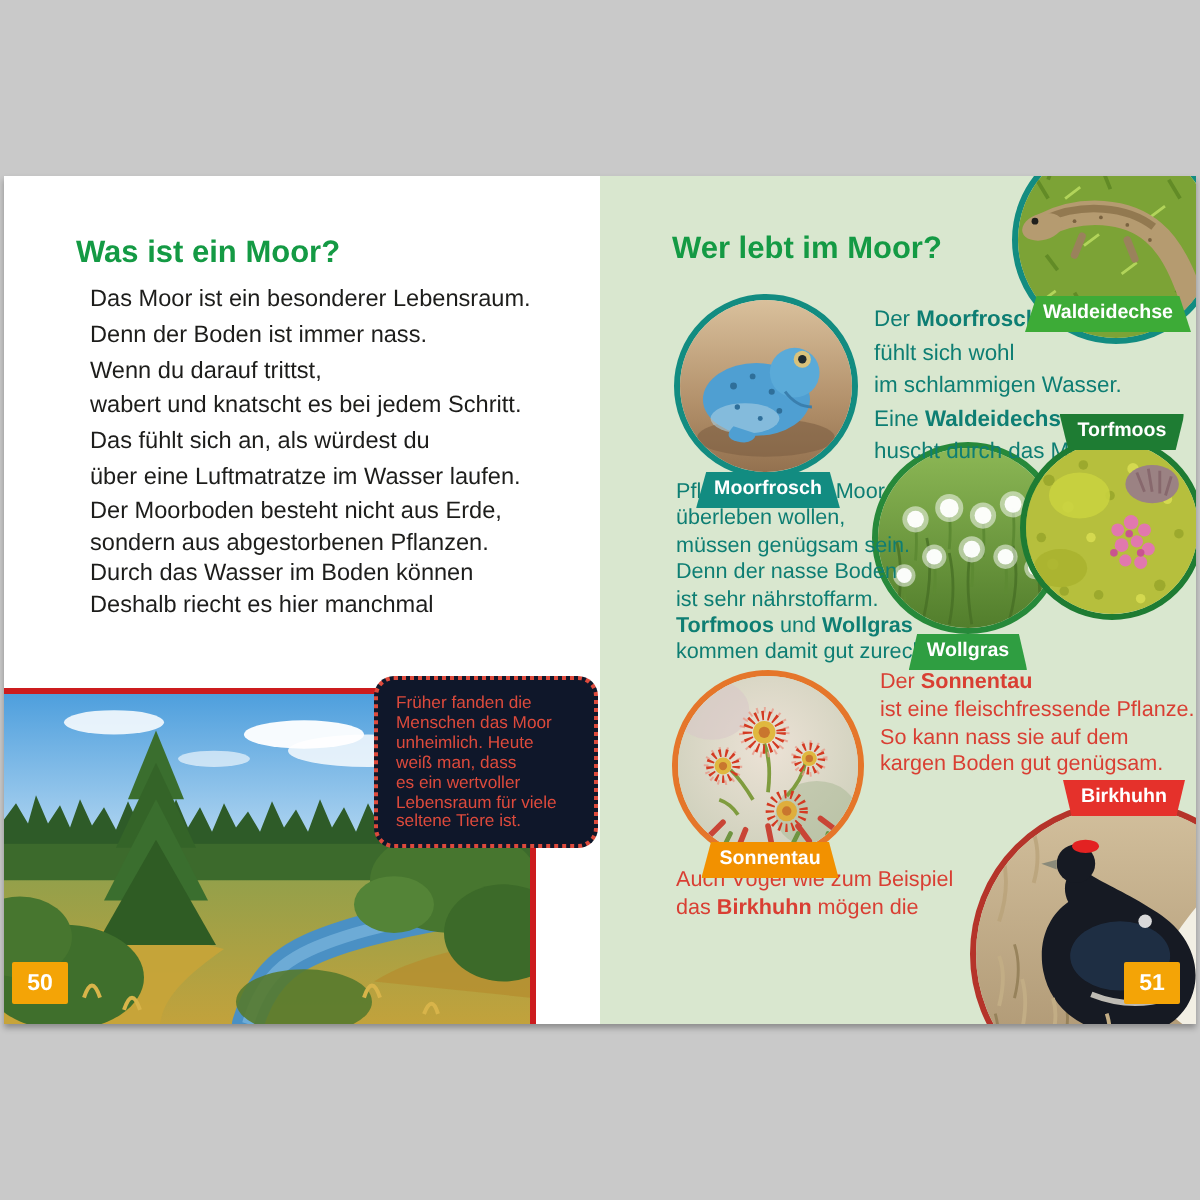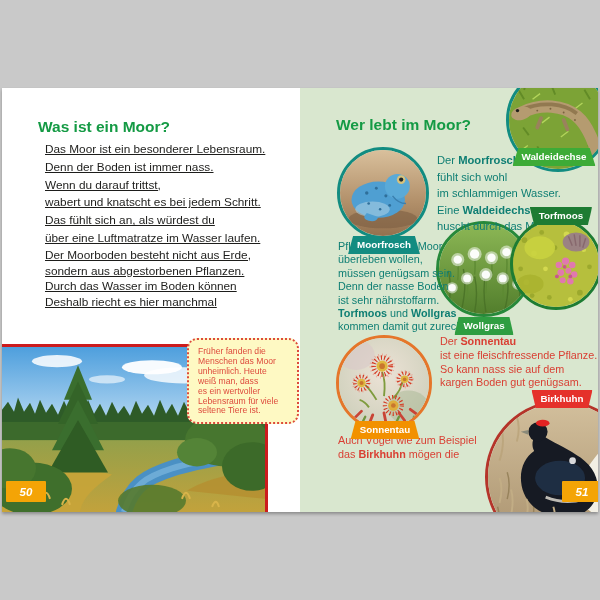--- a/index.html
+++ b/index.html
@@ -5,34 +5,34 @@
   html,body{margin:0;padding:0;}
   body{font-family:"Liberation Sans", sans-serif;}
   .stage{position:relative;width:600px;height:600px;background:var(--page_bg);overflow:hidden;}
   .spread{position:absolute;left:2px;top:88px;width:596px;height:424px;display:flex;box-shadow:0 2px 3px rgba(0,0,0,.3);justify-content:flex-end;}
   .page{position:relative;width:298px;height:424px;overflow:hidden;}
   .page-left{background:var(--left_page_bg);}
   .page-right{background:var(--right_page_bg);}
   .heading{position:absolute;font-size:15.5px;font-weight:bold;color:var(--heading_green);white-space:nowrap;z-index:2;}
   .textblock{position:absolute;white-space:nowrap;z-index:2;}
   .textblock b{font-weight:bold;}
-  .t-black{color:var(--body_text);font-size:11.8px;text-decoration:underline;}
+  .t-black{color:var(--body_text);font-size:11.8px;}
   .lh-intro div{line-height:17.8px;}
   .lh-soil div{line-height:15.5px;}
   .t-teal{color:var(--teal_text);}
   .t-red{color:var(--red_text);}
   .p-animals{font-size:11.2px;}.p-animals div{line-height:16.5px;}
   .p-plants{font-size:10.8px;}.p-plants div{line-height:13.4px;}
   .p-sundew{font-size:10.8px;}.p-sundew div{line-height:13.8px;}
   .p-birds{font-size:10.8px;}.p-birds div{line-height:13.8px;}
   .landscape{position:absolute;left:0;top:256px;width:266px;height:168px;border-top:3px solid var(--photo_frame_red);border-right:3px solid var(--photo_frame_red);box-sizing:border-box;z-index:1;}
   .landscape svg{display:block;width:100%;height:100%;}
-  .note{position:absolute;left:185px;top:250px;width:112px;box-sizing:border-box;background:#fef9c3;border:2px dotted var(--note_red);border-radius:10px;padding:7px 4px 6px 9px;z-index:3;color:var(--note_red);font-size:8.6px;z-index:3;}
+  .note{position:absolute;left:185px;top:250px;width:112px;box-sizing:border-box;background:#0f172a;border:2px dotted var(--note_red);border-radius:10px;padding:7px 4px 6px 9px;z-index:3;color:var(--note_red);font-size:8.6px;z-index:3;}
   .note div{line-height:9.9px;}
-  .badge{position:absolute;width:40px;height:21px;background:var(--badge_orange);color:#fff;font-size:11.5px;font-weight:bold;display:flex;align-items:center;justify-content:center;z-index:5;border-radius:1px;font-style:italic;}
+  .badge{position:absolute;width:28px;height:21px;background:var(--badge_orange);color:#fff;font-size:11.5px;font-weight:bold;display:flex;align-items:center;justify-content:center;z-index:5;border-radius:1px;}
   .circle{position:absolute;border-radius:50%;overflow:hidden;box-sizing:border-box;z-index:1;}
   .circle svg{display:block;width:100%;height:100%;}
   .banner{position:absolute;transform:translateX(-50%);color:#fff;font-weight:bold;font-size:9.8px;padding:3px 9px 4px;white-space:nowrap;z-index:4;}
   .banner-below{clip-path:polygon(7% 0,93% 0,100% 100%,0 100%);}
   .banner-above{clip-path:polygon(0 0,100% 0,93% 100%,7% 100%);}
   .bn-teal{background:var(--teal_banner);}
   .bn-green-bright{background:var(--banner_green_bright);}
   .bn-green-dark{background:var(--banner_green_dark);}
   .bn-green-mid{background:var(--banner_green_mid);}
   .bn-orange{background:var(--banner_orange);}

